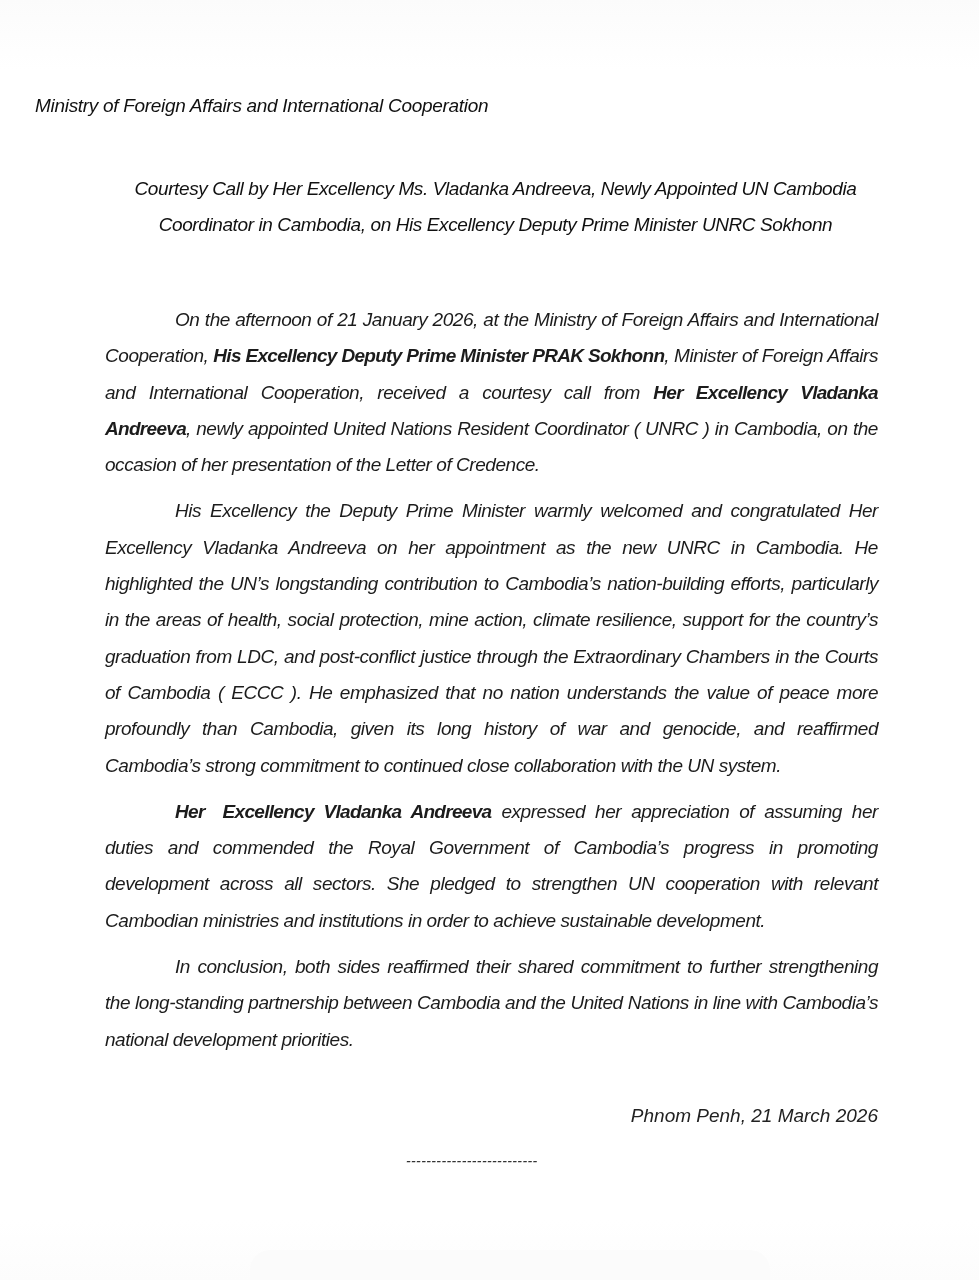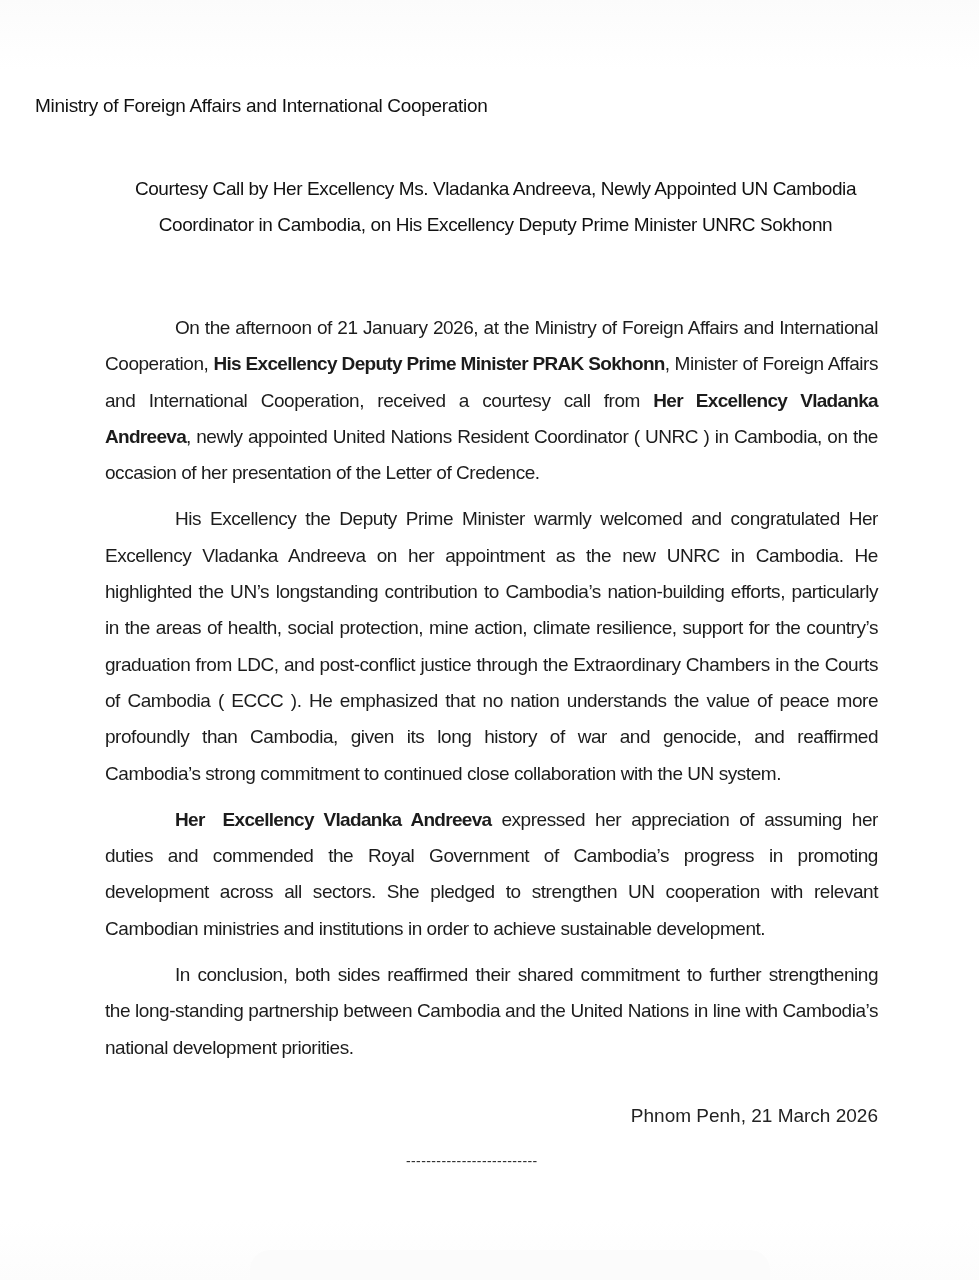--- a/index.html
+++ b/index.html
@@ -14,20 +14,21 @@
       overflow: hidden;
       font-family: "Liberation Sans", sans-serif;
       color: #1a1a1a;
     }
     .page {
       position: absolute;
       left: 0; top: 0;
       width: 979px;
       height: 1280px;
       background: linear-gradient(to bottom, #fbfbfb 0px, #ffffff 70px, #ffffff 1220px, #fcfcfc 1280px);
+      font-style: italic;
     }
     .ministry {
       position: absolute;
       left: 35px;
       top: 95px;
       font-size: 19px;
       letter-spacing: -0.3px;
       color: #111;
       white-space: nowrap;
     }
@@ -51,21 +52,21 @@
       left: 105px;
       width: 773px;
       font-size: 19px;
       line-height: 36.3px;
       text-align: justify;
       text-align-last: left;
       letter-spacing: -0.45px;
       color: #1c1c1c;
     }
     .body-text p {
-      margin: 8px 0 10px 0;
+      margin: 0 0 10px 0;
       text-indent: 70px;
     }
     .body-text .bold {
       font-weight: bold;
       letter-spacing: -0.7px;
     }
     .body-text .gap { display: inline-block; width: 8px; }
     .signoff {
       position: absolute;
       right: 101px;

